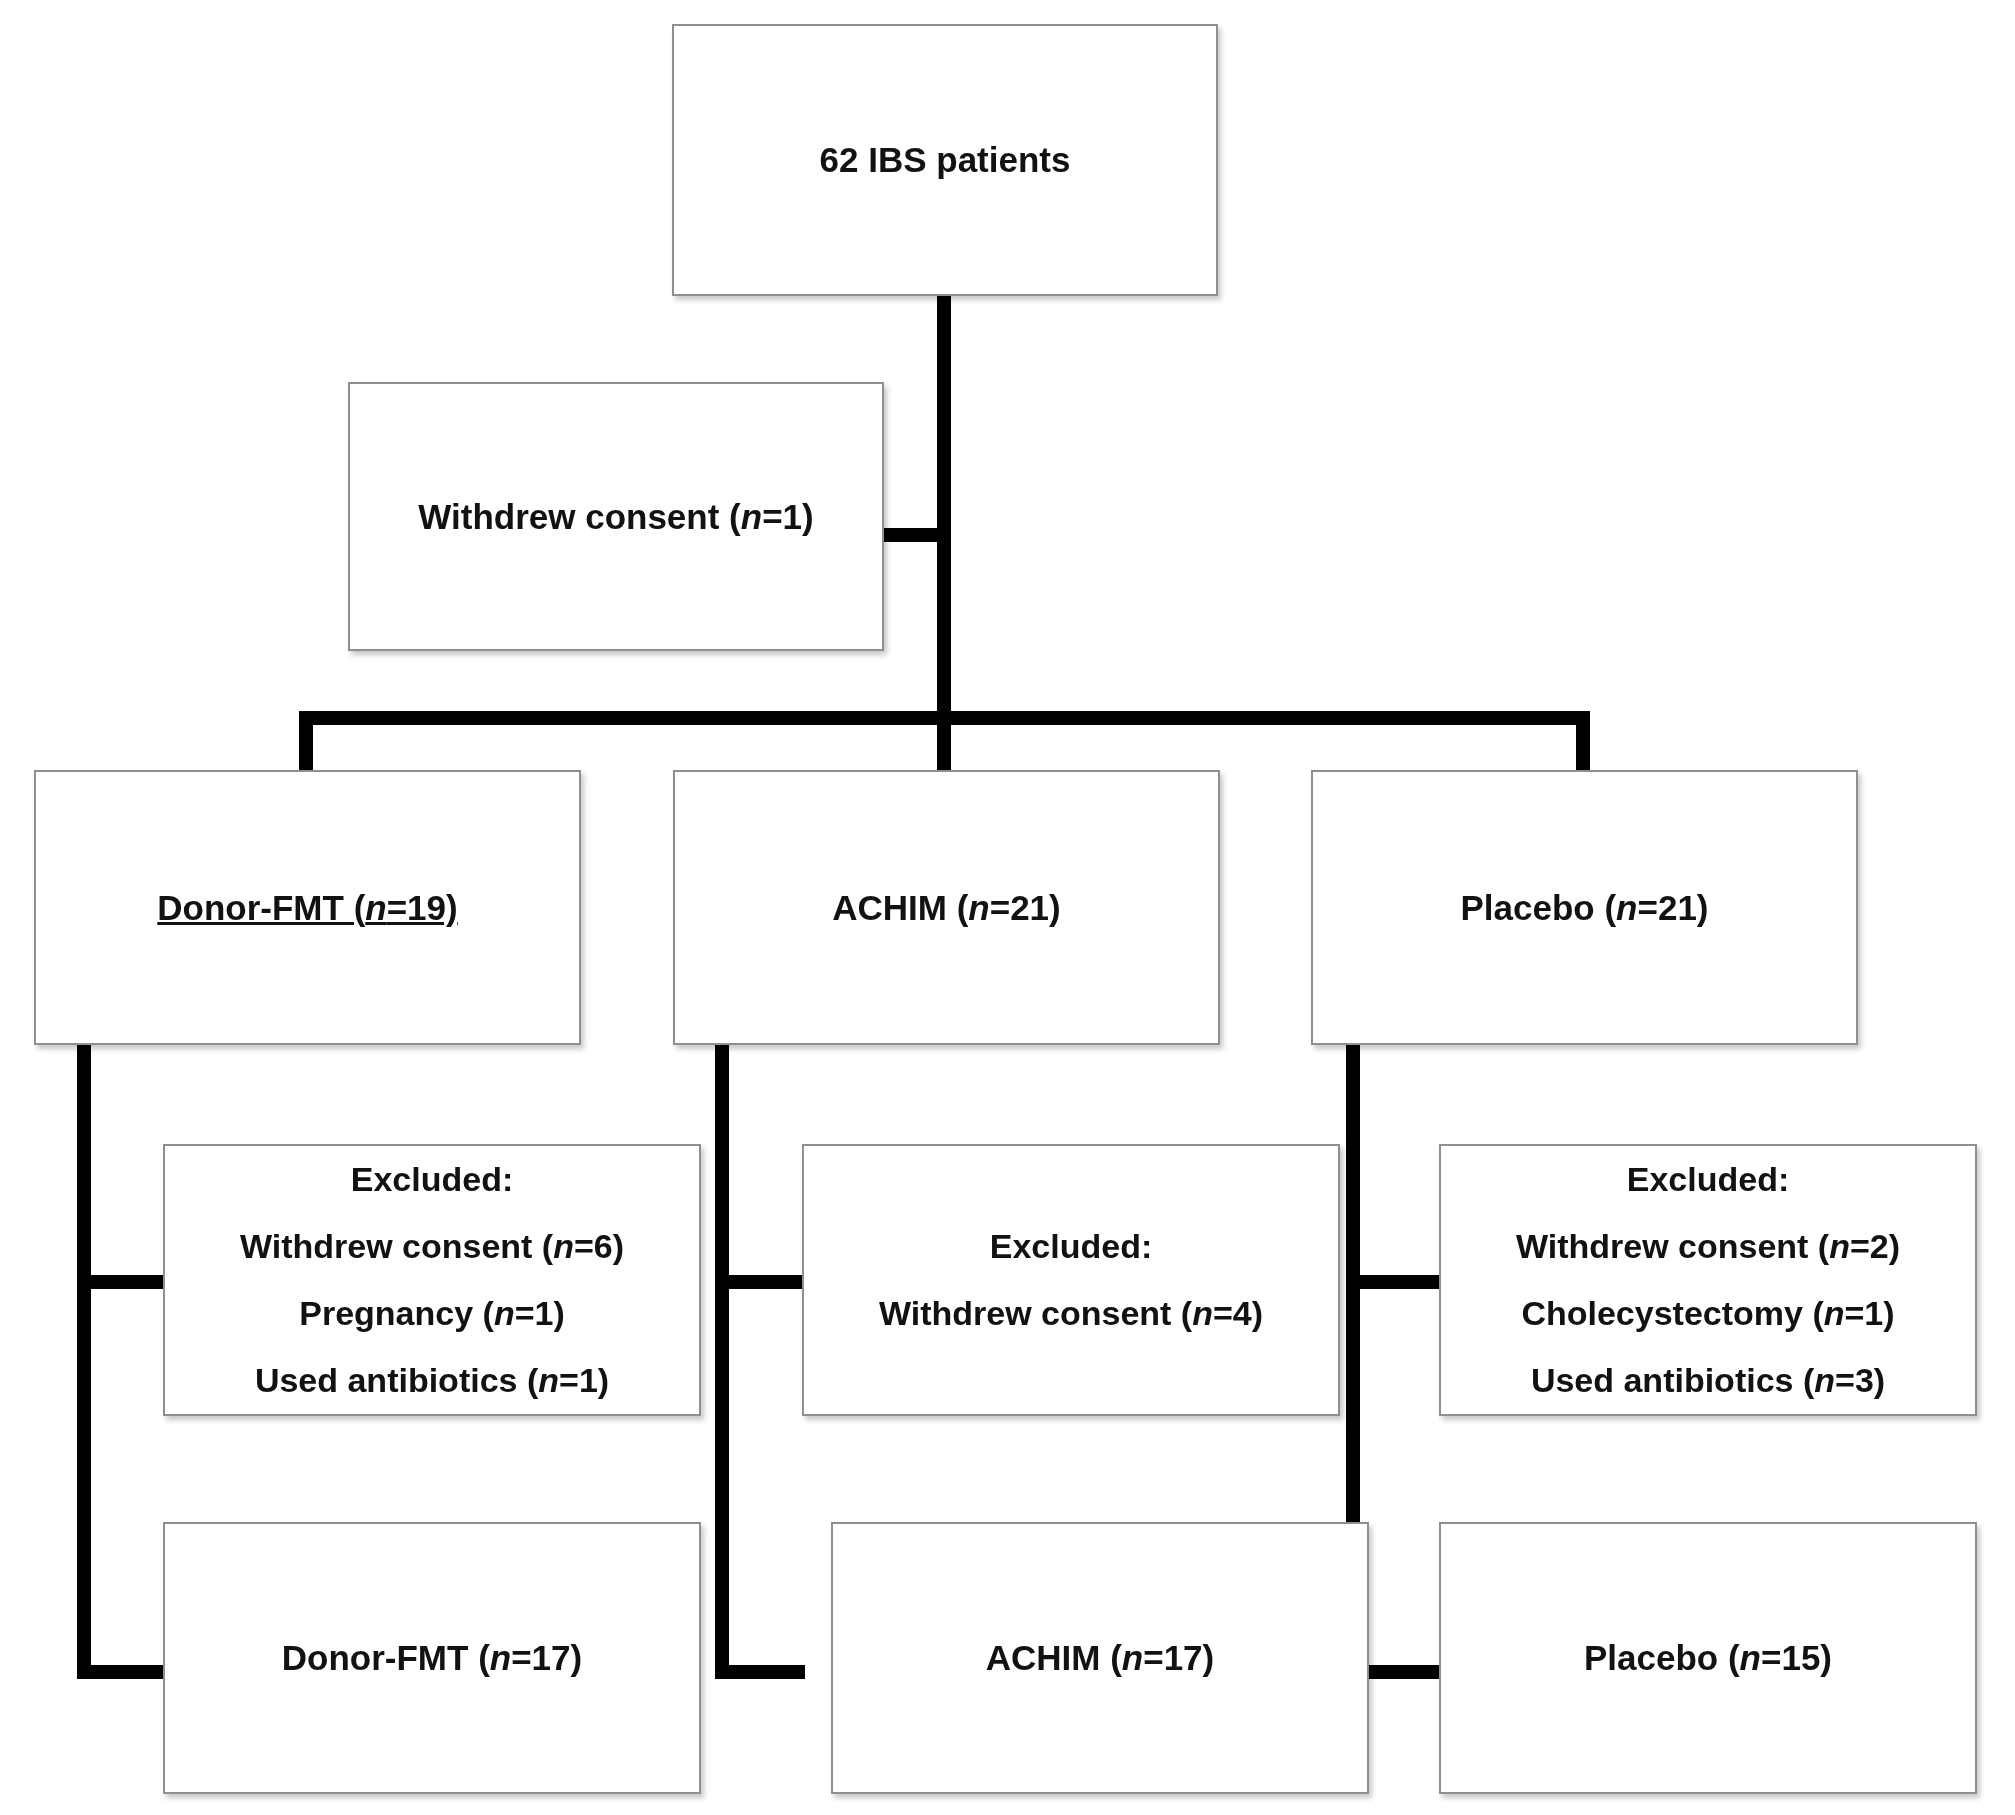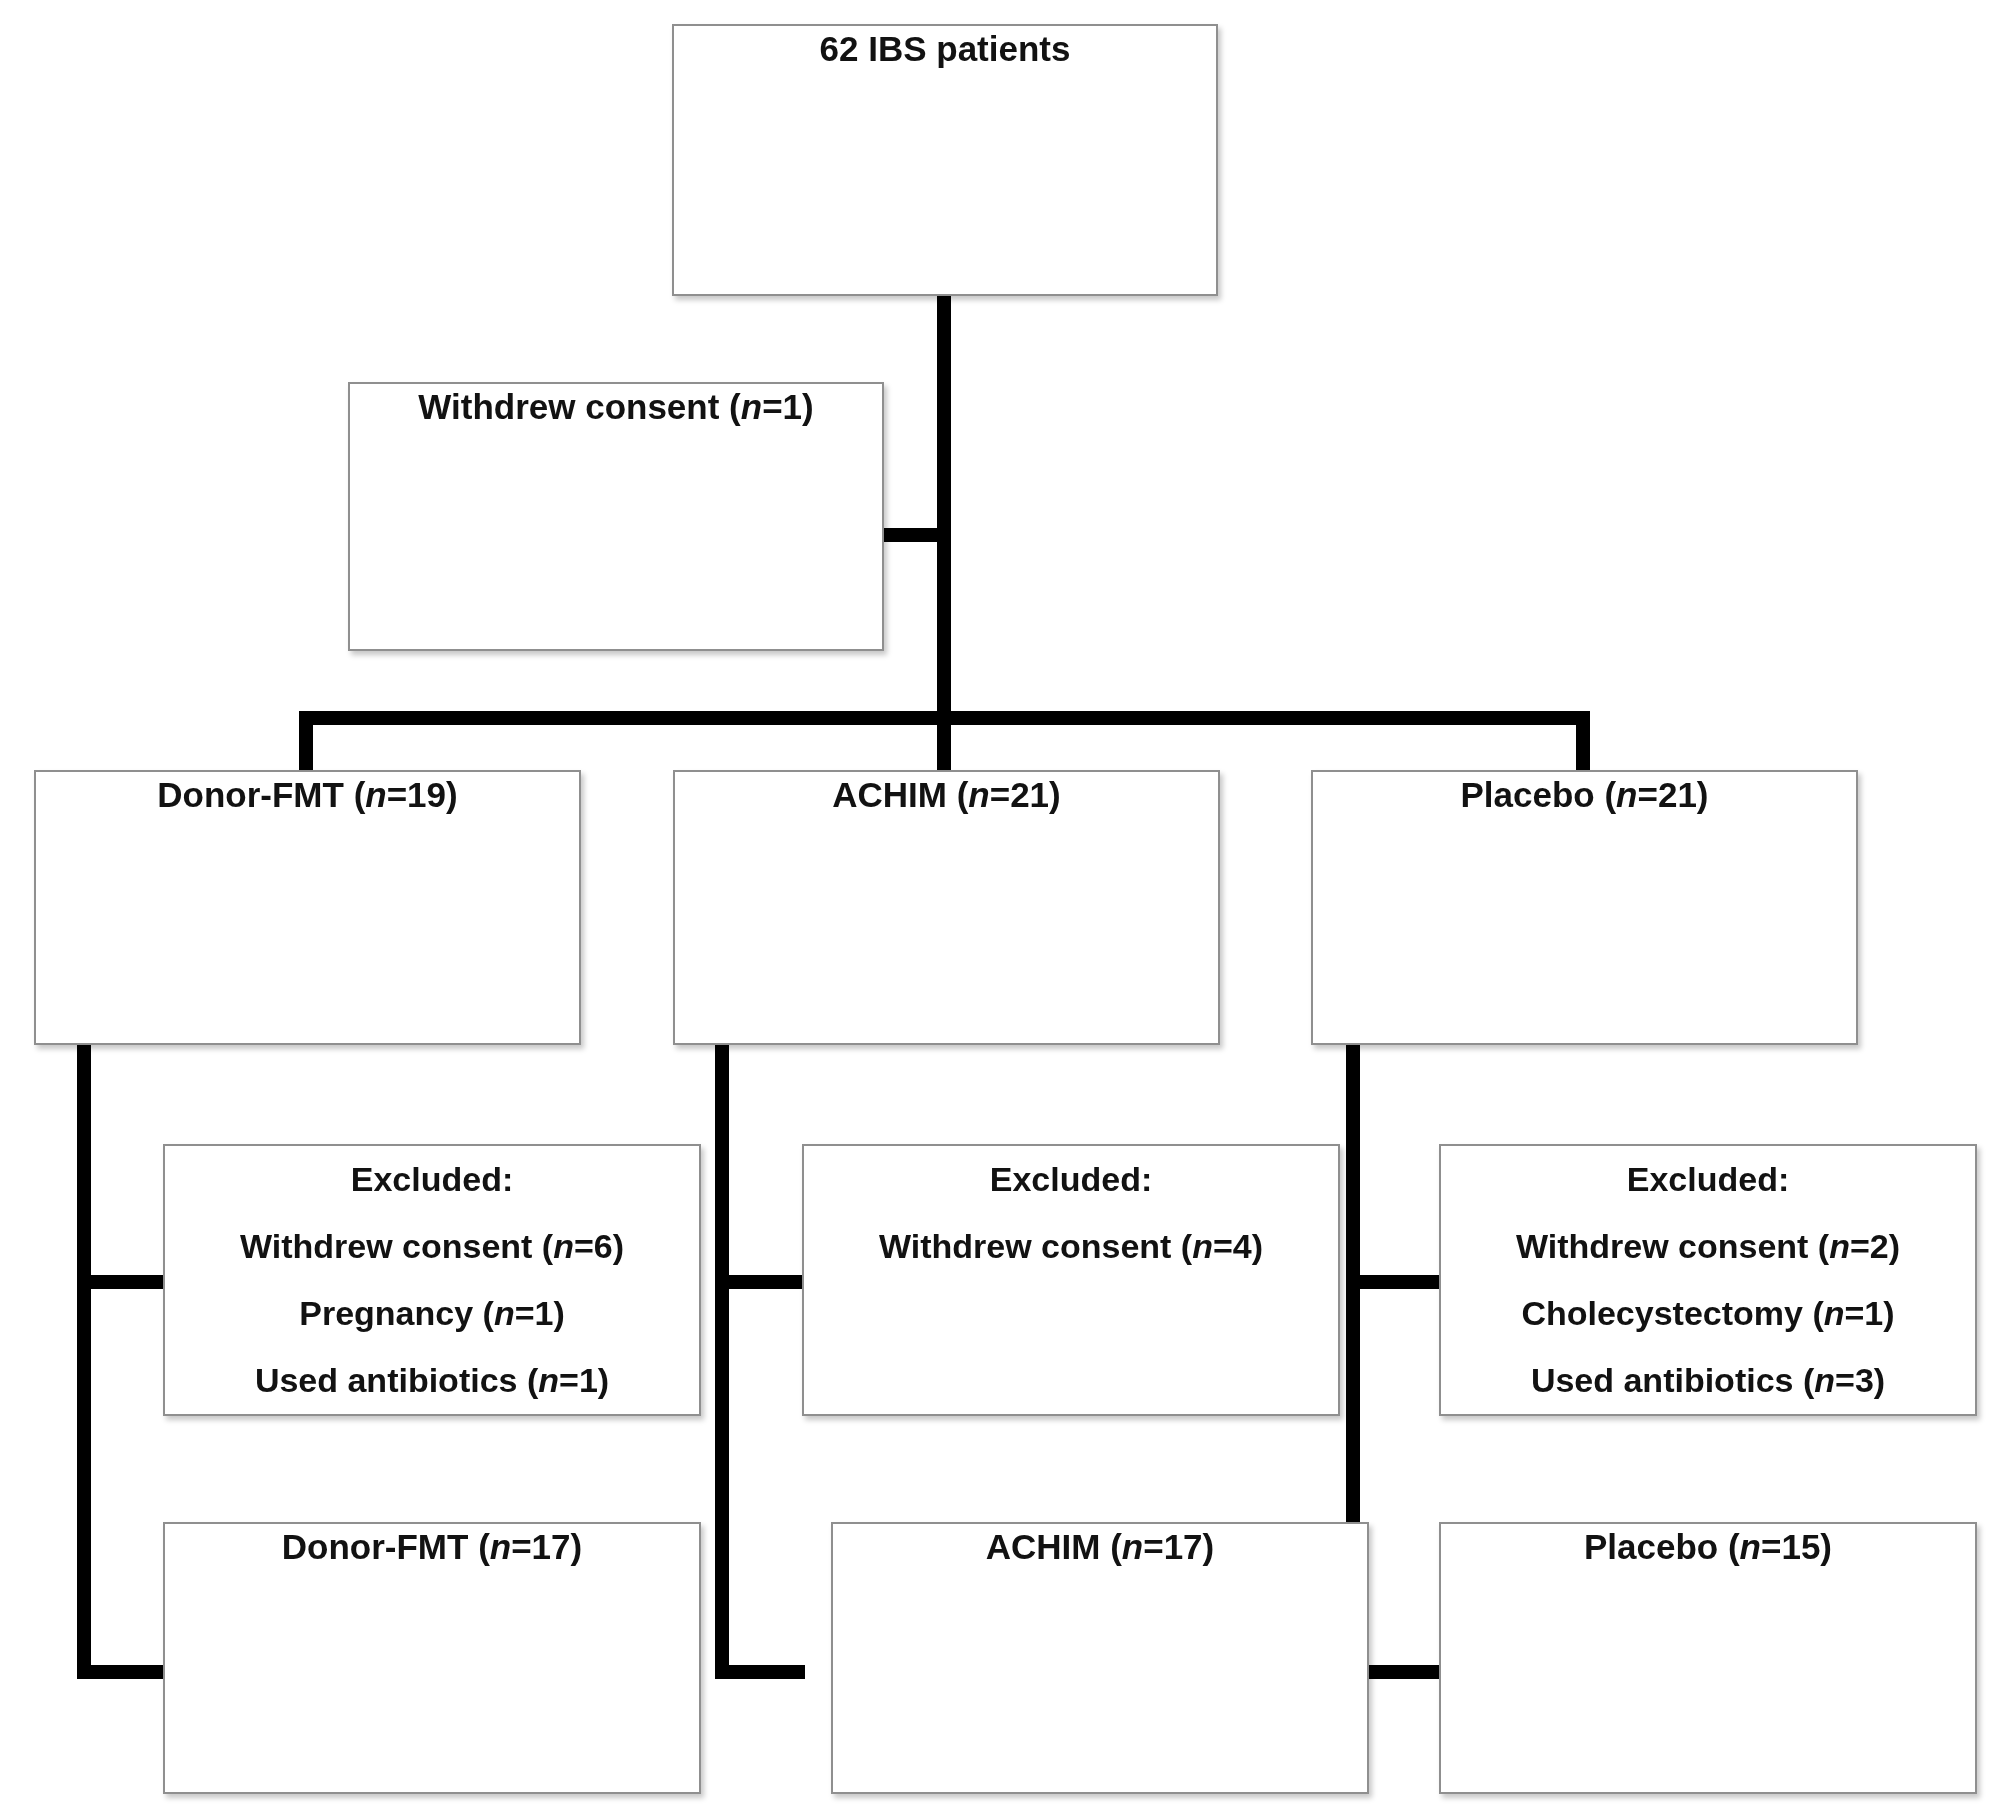--- a/index.html
+++ b/index.html
@@ -3,30 +3,30 @@
 <meta charset="utf-8">
 <style>
   html,body{margin:0;padding:0;background:#ffffff;}
   body{width:2015px;height:1815px;position:relative;overflow:hidden;
        font-family:"Liberation Sans",sans-serif;}
   .canvas{position:absolute;left:0;top:0;width:2015px;height:1815px;}
 
   
   .box{position:absolute;background:#ffffff;border:2.3px solid #8f8f8f;
        box-shadow:3px 3.8px 5.3px rgba(0,0,0,0.22);
-       display:flex;flex-direction:column;align-items:center;justify-content:flex-start;
+       display:flex;flex-direction:column;align-items:center;justify-content:center;
        text-align:center;color:#121212;font-weight:bold;font-size:35px;line-height:1.3;}
   .box .row{white-space:nowrap;}
   .box i{font-style:italic;}
   .excl{font-size:34px;}
   .excl .row{height:67px;line-height:67px;}
 
   .b-total       {left:672px; top:24px;  width:542px;height:268px;}
   .b-withdrew    {left:348px; top:382px; width:532px;height:265px;}
-  .b-arm-donor   {left:34px;  top:770px;width:543px;height:271px;}
+  .b-arm-donor   {left:34px;  top:770px;width:543px;height:271px;text-decoration:underline;}
   .b-arm-achim   {left:673px; top:770px;width:543px;height:271px;}
   .b-arm-placebo {left:1311px;top:770px;width:543px;height:271px;}
   .b-excl-donor  {left:163px; top:1144px;width:534px;height:268px;}
   .b-excl-achim  {left:802px;top:1144px;width:534px;height:268px;}
   .b-excl-placebo{left:1439px;top:1144px;width:534px;height:268px;}
   .b-final-donor  {left:163px; top:1522px;width:534px;height:268px;}
   .b-final-achim  {left:802px;top:1522px;width:534px;height:268px;margin-left:29px;}
   .b-final-placebo{left:1439px;top:1522px;width:534px;height:268px;}
 
   

